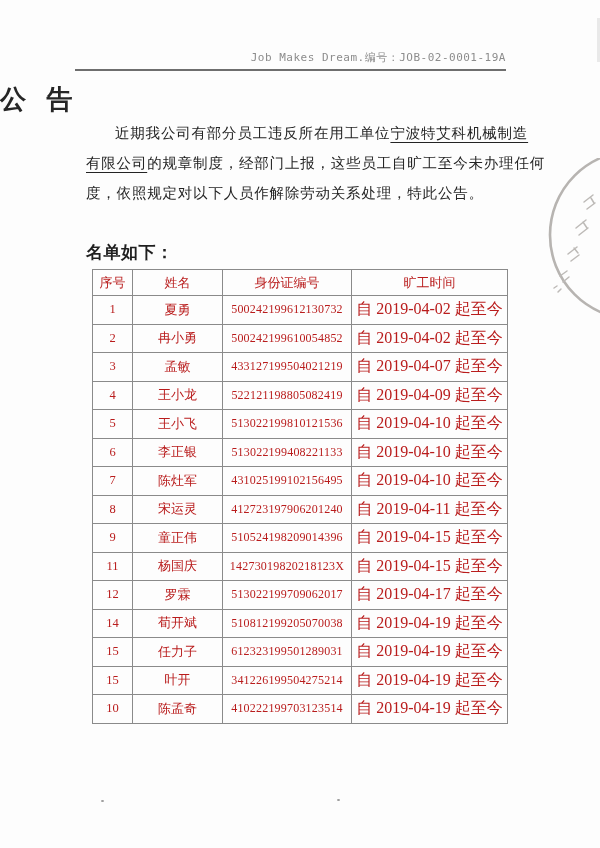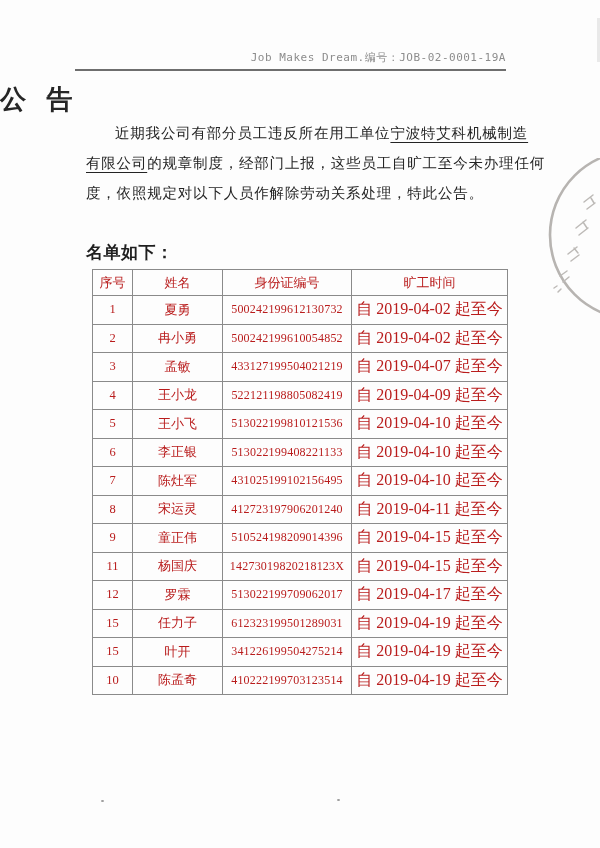--- a/index.html
+++ b/index.html
@@ -152,20 +152,26 @@
           <td class="c2">14273019820218123X</td>
           <td class="c3">自 2019-04-15 起至今</td>
         </tr>
         <tr>
           <td class="c0">12</td>
           <td class="c1">罗霖</td>
           <td class="c2">513022199709062017</td>
           <td class="c3">自 2019-04-17 起至今</td>
         </tr>
         <tr>
+          <td class="c0">14</td>
+          <td class="c1">荀开斌</td>
+          <td class="c2">510812199205070038</td>
+          <td class="c3">自 2019-04-19 起至今</td>
+        </tr>
+        <tr>
           <td class="c0">15</td>
           <td class="c1">任力子</td>
           <td class="c2">612323199501289031</td>
           <td class="c3">自 2019-04-19 起至今</td>
         </tr>
         <tr>
           <td class="c0">15</td>
           <td class="c1">叶开</td>
           <td class="c2">341226199504275214</td>
           <td class="c3">自 2019-04-19 起至今</td>

